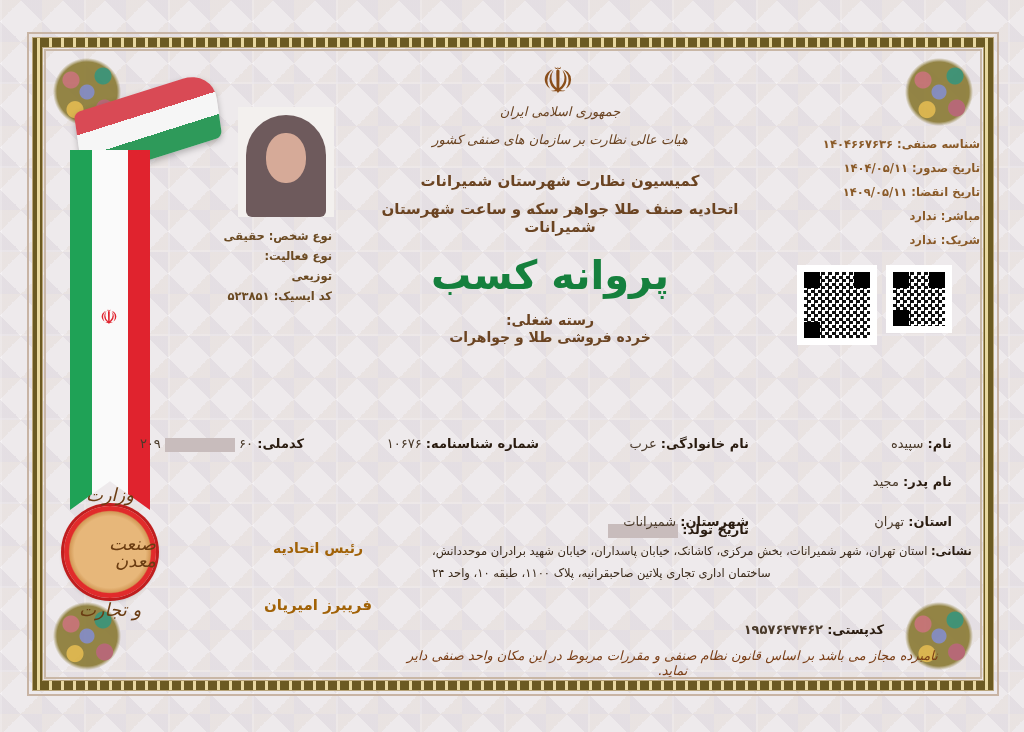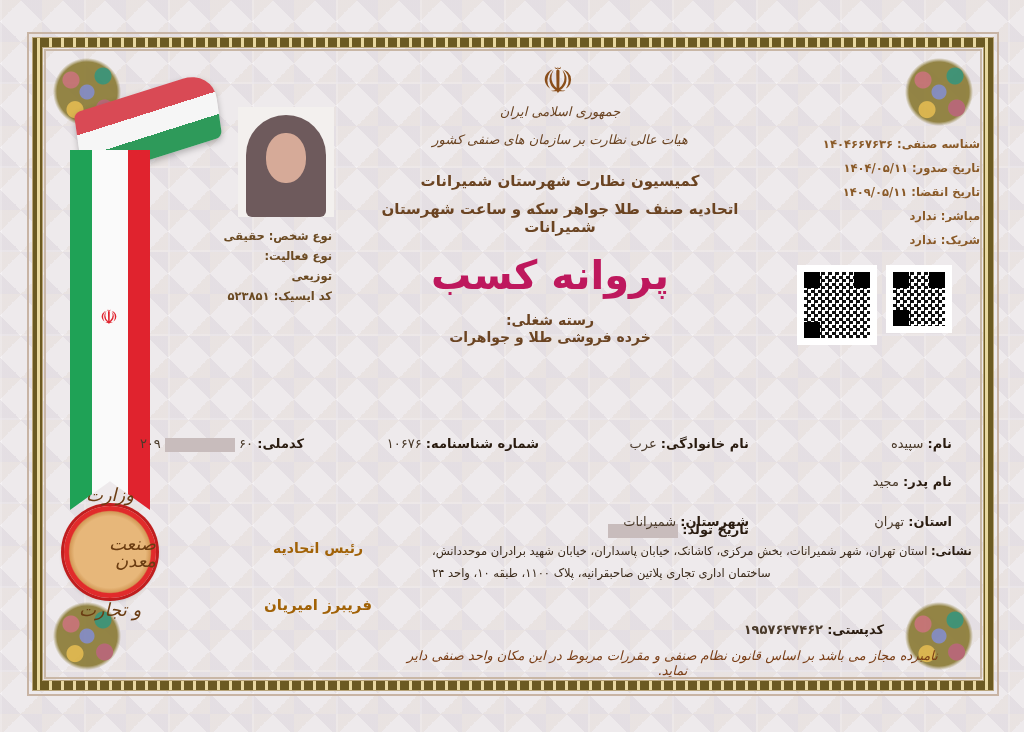--- a/index.html
+++ b/index.html
@@ -104,21 +104,21 @@
     font-family: "DejaVu Serif", serif;
   }
   .hdr {
     position: absolute; left: 360px; width: 400px; text-align: center; color: #6b4422;
   }
   .hdr.calli { font-family: "DejaVu Serif", serif; font-style: italic; font-size: 13px; }
   .hdr.bold { font-weight: bold; font-size: 15px; }
 
   .title {
     position: absolute; left: 420px; top: 252px; width: 260px; text-align: center;
-    color: #be185d; font-size: 40px; font-weight: bold;
+    color: #15803d; font-size: 40px; font-weight: bold;
   }
   .subtitle { position: absolute; left: 400px; width: 300px; text-align: center; color: #6b4422; font-weight: bold; font-size: 14px; }
 
   
   .meta {
     position: absolute; right: 44px; top: 132px; width: 200px; text-align: right;
     color: #8a5a28; font-size: 11.5px; font-weight: bold; line-height: 24px;
   }
   .qr {
     position: absolute; width: 78px; height: 78px; background: #fff; padding: 7px;

